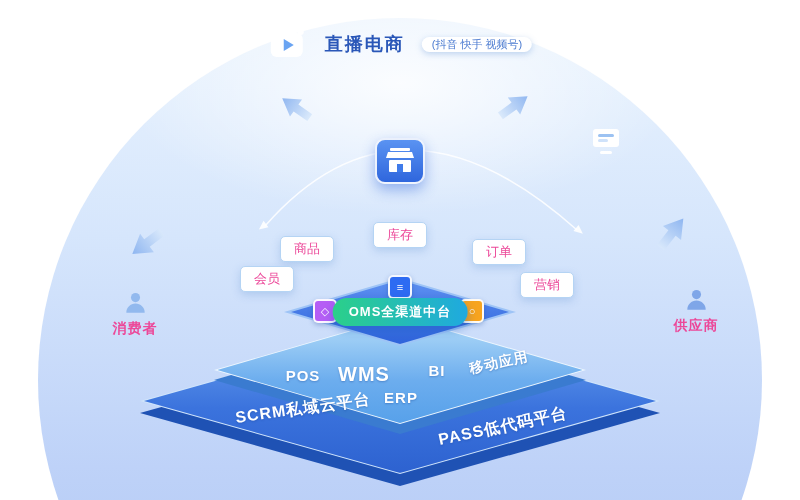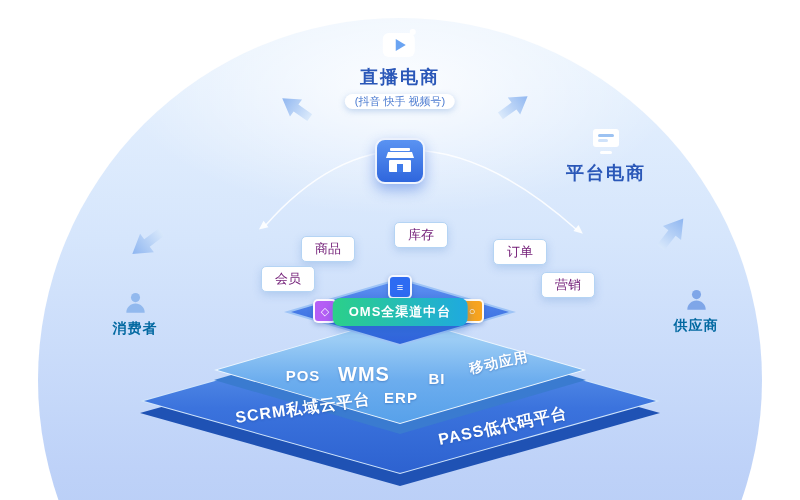--- a/index.html
+++ b/index.html
@@ -5,32 +5,32 @@
   html,body{margin:0;padding:0;background:#fff;}
   .stage{position:relative;width:800px;height:500px;overflow:hidden;background:#fff;
          font-family:"Liberation Sans","DejaVu Sans",sans-serif;}
   
   .dome{position:absolute;left:38px;top:18px;width:724px;height:724px;border-radius:50%;z-index:1;
     background:
       radial-gradient(ellipse 55% 26% at 50% 9%, rgba(255,255,255,.85), rgba(255,255,255,0) 70%),
       linear-gradient(180deg,#e9f3fe 0%,#d6e6fc 30%,#bed2f8 62%,#a9bff2 100%);}
   .overlay{position:absolute;left:0;top:0;z-index:2;pointer-events:none;}
   
-  .channel{position:absolute;transform:translateX(-50%);display:flex;flex-direction:column;
-           align-items:center;gap:5px;z-index:6;}
+  .channel{position:absolute;transform:translateX(-50%);display:flex;
+           align-items:center;gap:17px;z-index:6;}
   .ch-title{font-size:18px;font-weight:700;color:#2a57b8;letter-spacing:2px;white-space:nowrap;}
   .sub-pill{background:#fff;border-radius:10px;padding:0 10px;font-size:11px;color:#4a7ad0;
             box-shadow:0 2px 6px rgba(90,140,210,.35);white-space:nowrap;text-align:center;}
   .smart-store-box{width:46px;height:42px;border-radius:10px;border:2px solid rgba(255,255,255,.9);
       background:linear-gradient(180deg,#5a93f2,#2f66dd);display:flex;align-items:center;justify-content:center;
       box-shadow:0 6px 14px rgba(47,102,221,.45);}
   
   .tag{position:absolute;transform:translate(-50%,-50%);background:#fff;border:1px solid #b5d4f4;
-       color:#701a75;font-size:13px;padding:3px 13px;border-radius:5px;z-index:5;white-space:nowrap;
-       box-shadow:0 3px 8px rgba(90,140,210,.28);margin-left:21px;}
+       color:#ec4899;font-size:13px;padding:3px 13px;border-radius:5px;z-index:5;white-space:nowrap;
+       box-shadow:0 3px 8px rgba(90,140,210,.28);}
   
   .rl{position:absolute;}
   .rl>div{position:absolute;left:0;top:0;width:100%;height:100%;
           clip-path:polygon(50% 0,100% 50%,50% 100%,0 50%);}
   .layer-bottom{left:140px;top:328px;width:520px;height:146px;z-index:3;}
   .layer-bottom .thick{top:12px;background:#1f52b4;}
   .layer-bottom .edge{background:#cfe4fb;}
   .layer-bottom .face{transform:scale(.985);
       background:linear-gradient(180deg,#6ba2ef 0%,#3b73dd 55%,#2d62d0 100%);}
   .layer-middle{left:214px;top:316px;width:372px;height:108px;z-index:4;}
@@ -39,32 +39,32 @@
   .layer-middle .face{transform:scale(.982);
       background:linear-gradient(180deg,#b6def9 0%,#6cadee 60%,#57a1ea 100%);}
   .layer-oms{left:284px;top:278px;width:232px;height:68px;z-index:5;}
   .layer-oms .edge{background:#9ec4f6;}
   .layer-oms .face{transform:scale(.94);background:linear-gradient(180deg,#5e91f2 0%,#2e63da 100%);}
   
   .stack-text{position:absolute;color:#fff;font-weight:700;z-index:6;letter-spacing:1px;
       transform:translate(-50%,-50%);white-space:nowrap;text-shadow:0 1px 2px rgba(20,60,140,.35);}
   .oms-pill{position:absolute;left:400px;top:312px;transform:translate(-50%,-50%);z-index:7;
       background:linear-gradient(90deg,#2bd089,#1fa9e0);color:#fff;font-weight:700;font-size:13px;
-      padding:5px 16px;border-radius:8px;white-space:nowrap;letter-spacing:1px;
+      padding:5px 16px;border-radius:14px;white-space:nowrap;letter-spacing:1px;
       box-shadow:0 4px 10px rgba(20,90,190,.4);}
   .mini{position:absolute;width:20px;height:20px;border-radius:5px;border:2px solid rgba(255,255,255,.95);
       color:#fff;display:flex;align-items:center;justify-content:center;font-size:11px;z-index:7;
       transform:translate(-50%,-50%);box-shadow:0 2px 5px rgba(40,80,160,.35);font-weight:700;}
   .mini-top{left:400px;top:287px;background:#2e6bf2;}
   .mini-left{left:325px;top:311px;background:#b55ef5;}
   .mini-right{left:472px;top:311px;background:#f7a41f;}
   
   .actor{position:absolute;transform:translateX(-50%);display:flex;flex-direction:column;
          align-items:center;gap:4px;z-index:5;}
-  .actor-label{font-size:14px;color:#0369a1;font-weight:700;letter-spacing:1px;white-space:nowrap;}
+  .actor-label{font-size:14px;color:#ec4899;font-weight:700;letter-spacing:1px;white-space:nowrap;}
 </style>
 </head>
 <body>
 
 <div class="stage">
 
   <div class="dome"></div>
 
   <svg class="overlay" width="800" height="500" viewBox="0 0 800 500">
     <defs>
@@ -105,21 +105,21 @@
     <div class="face"></div>
   </div>
 
   <div class="mini mini-top">≡</div>
   <div class="mini mini-left">◇</div>
   <div class="mini mini-right">○</div>
   <div class="oms-pill">OMS全渠道中台</div>
 
   <div class="stack-text" style="left:303px;top:375px;font-size:15px">POS</div>
   <div class="stack-text" style="left:364px;top:374px;font-size:20px">WMS</div>
-  <div class="stack-text" style="left:437px;top:378px;font-size:15px">BI</div>
+  <div class="stack-text" style="left:437px;top:370px;font-size:15px">BI</div>
   <div class="stack-text" style="left:499px;top:363px;font-size:14px;transform:translate(-50%,-50%) rotate(-12deg)">移动应用</div>
   <div class="stack-text" style="left:401px;top:397px;font-size:15px">ERP</div>
 
   <div class="stack-text" style="left:303px;top:409px;font-size:16px;transform:translate(-50%,-50%) rotate(-8deg)">SCRM私域云平台</div>
   <div class="stack-text" style="left:503px;top:427px;font-size:16px;transform:translate(-50%,-50%) rotate(-12deg)">PASS低代码平台</div>
 
   <div class="tag" style="left:307px;top:249px">商品</div>
   <div class="tag" style="left:400px;top:235px">库存</div>
   <div class="tag" style="left:499px;top:252px">订单</div>
   <div class="tag" style="left:267px;top:279px">会员</div>
@@ -136,21 +136,20 @@
   </div>
 
 
   <div class="channel" style="left:606px;top:126px">
     <svg width="36" height="30" viewBox="0 0 36 30">
       <rect x="5" y="3" width="26" height="18" rx="3" fill="#ffffff"></rect>
       <rect x="10" y="8" width="16" height="3" rx="1.5" fill="#9cc2f2"></rect>
       <rect x="10" y="13" width="10" height="3" rx="1.5" fill="#cfe2fa"></rect>
       <rect x="12" y="25" width="12" height="3" rx="1.5" fill="#ffffff"></rect>
     </svg>
-    <div class="ch-title">平台电商</div>
   </div>
 
   <div class="channel" style="left:400px;top:138px">
     <div class="smart-store-box">
       <svg width="30" height="28" viewBox="0 0 30 28">
         <rect x="5" y="1" width="20" height="3" rx="1" fill="#ffffff"></rect>
         <path d="M3 5h24l2 6H1z" fill="#ffffff"></path>
         <rect x="4" y="13" width="22" height="12" rx="1" fill="#ffffff"></rect>
         <rect x="12" y="17" width="6" height="8" fill="#3f7bea"></rect>
       </svg>

